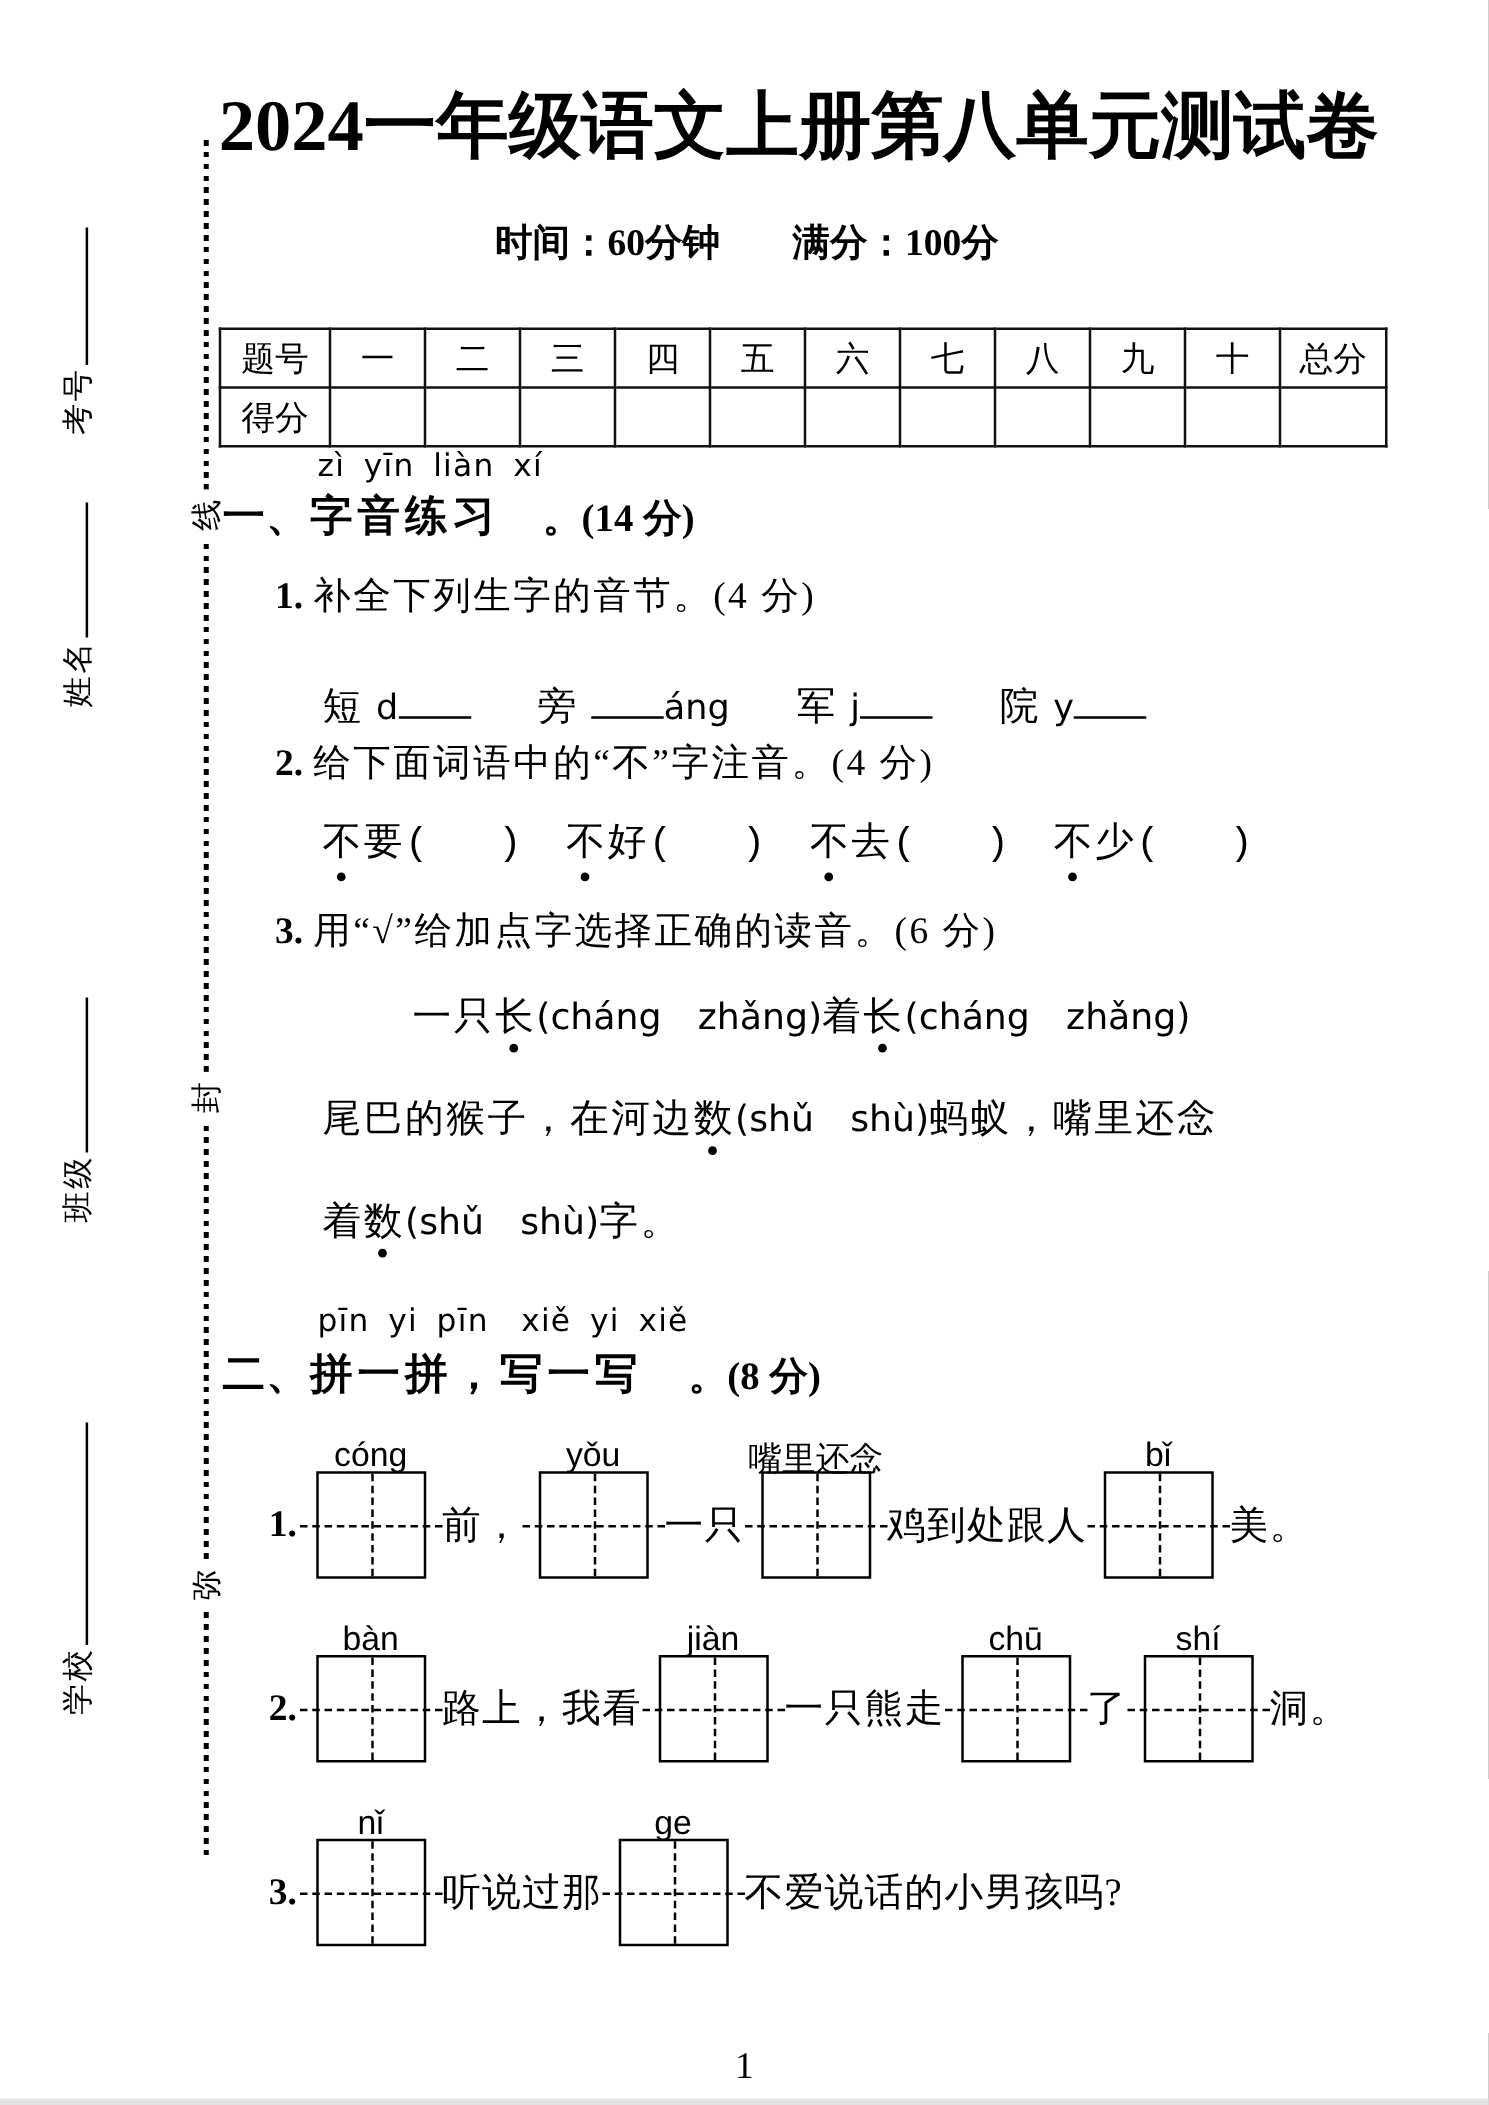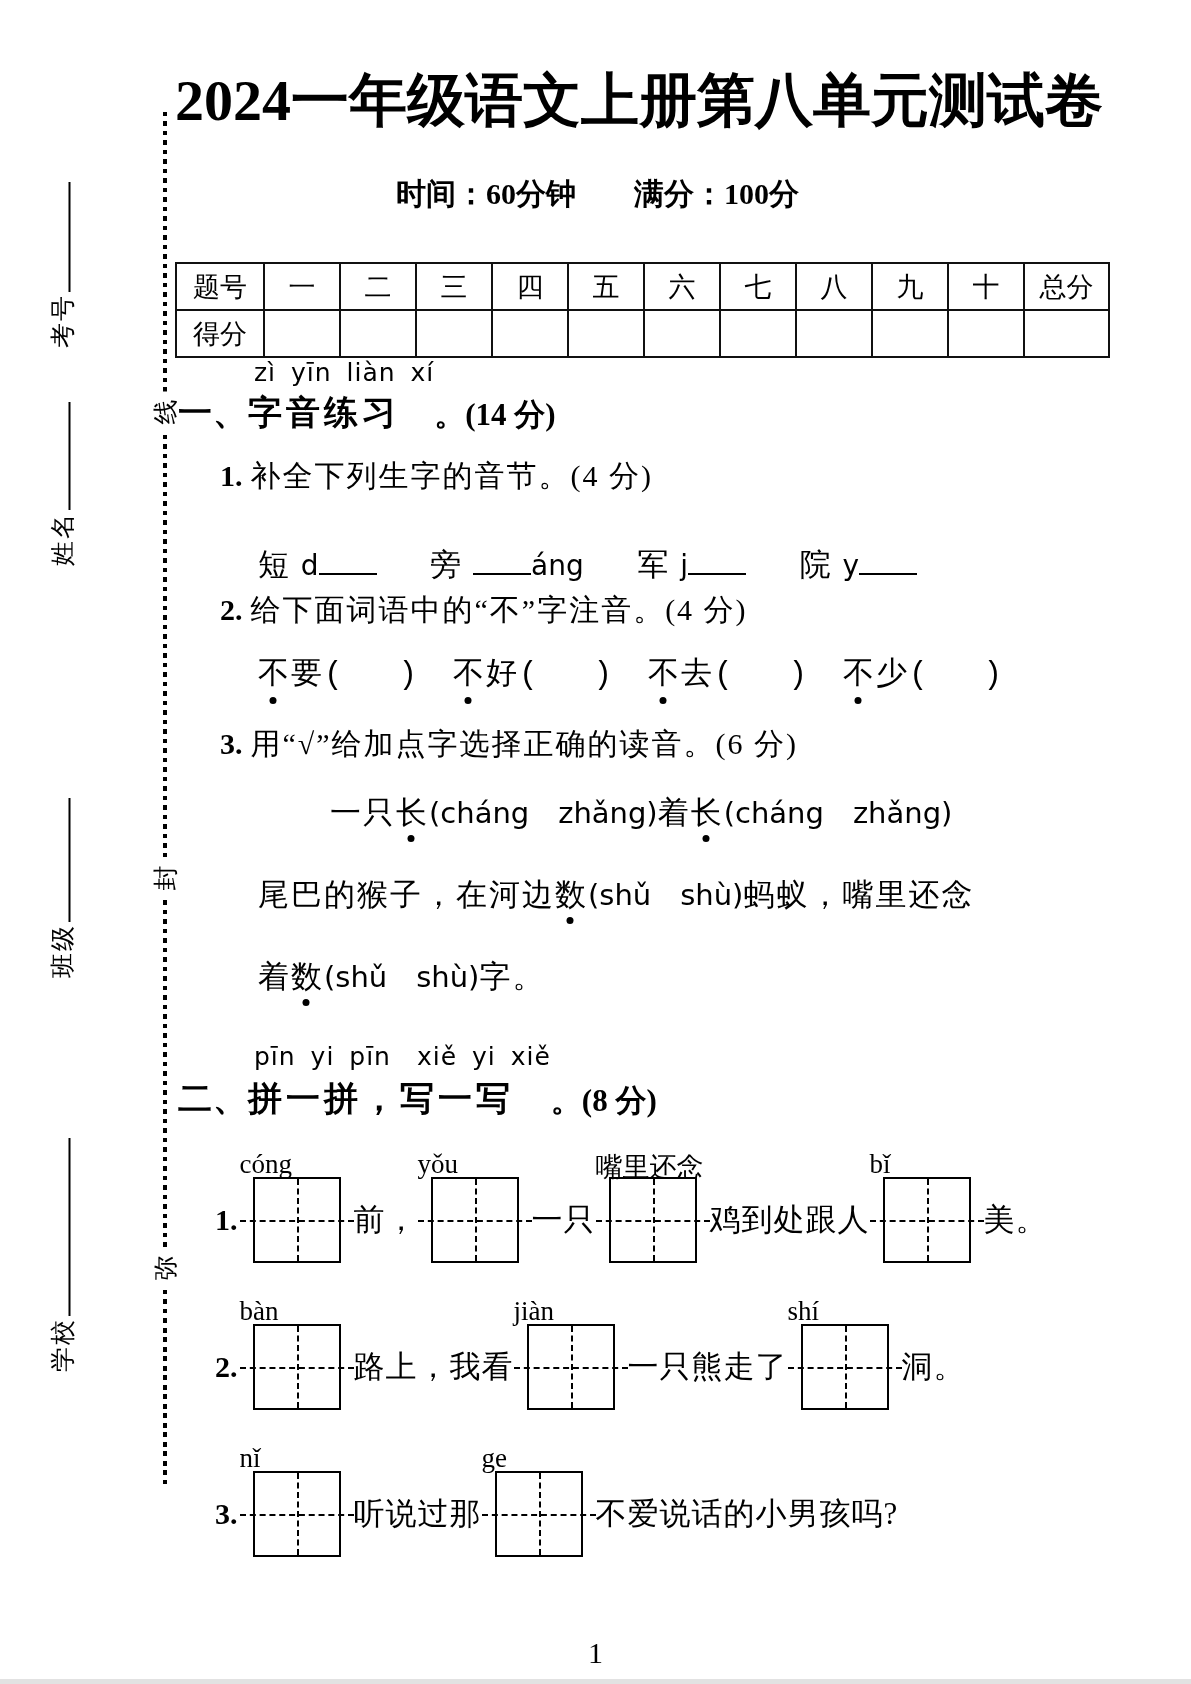--- a/index.html
+++ b/index.html
@@ -71,22 +71,22 @@
 
   
   .wline{position:absolute;left:215px;height:88px;display:flex;align-items:center;white-space:nowrap;}
   .wl0{top:1176px}.wl1{top:1323px}.wl2{top:1470px}
   .wnum{font-size:30px;font-weight:bold;margin-right:2px;}
   .wseg{font-size:31px;letter-spacing:1px;}
   .tian{position:relative;display:inline-block;width:114px;height:86px;flex:none;}
   .tbox{position:absolute;left:13px;top:0;width:88px;height:86px;border:2.5px solid #000;box-sizing:border-box;}
   .vdash{position:absolute;left:50%;top:0;bottom:0;width:0;border-left:2.2px dashed #000;}
   .hdash{position:absolute;left:0;right:0;top:50%;height:0;border-top:2.2px dashed #000;}
-  .tian-py{position:absolute;top:-28px;left:0;right:0;
-           font-family:Liberation Serif, serif;font-size:27px;}
+  .tian-py{position:absolute;top:-28px;left:0;right:0;text-align:center;
+           font-family:Liberation Sans, sans-serif;font-size:27px;}
 
   .pagenum{position:absolute;left:0;width:1191px;top:1636px;text-align:center;font-size:30px;}
 </style>
 </head>
 <body>
 
 <div class="page">
 
   <div class="side-field sf0"><span>考号</span><span class="side-blank"></span></div>
   <div class="side-field sf1"><span>姓名</span><span class="side-blank"></span></div>
@@ -248,20 +248,27 @@
       </span>
     <span class="wseg">路上，我看</span>
     <span class="tian">
         <span class="tian-py">jiàn</span>
         <span class="tbox">
           <span class="vdash"></span>
         </span>
         <span class="hdash"></span>
       </span>
     <span class="wseg">一只熊走</span>
+    <span class="tian">
+        <span class="tian-py">chū</span>
+        <span class="tbox">
+          <span class="vdash"></span>
+        </span>
+        <span class="hdash"></span>
+      </span>
     <span class="wseg">了</span>
     <span class="tian">
         <span class="tian-py">shí</span>
         <span class="tbox">
           <span class="vdash"></span>
         </span>
         <span class="hdash"></span>
       </span>
     <span class="wseg">洞。</span>
   </div>

